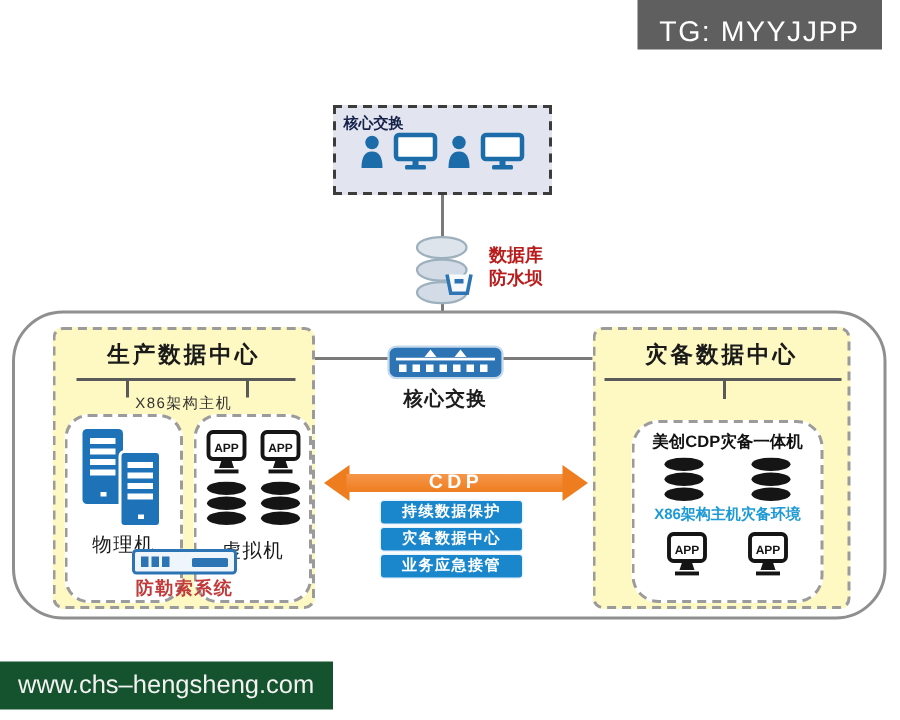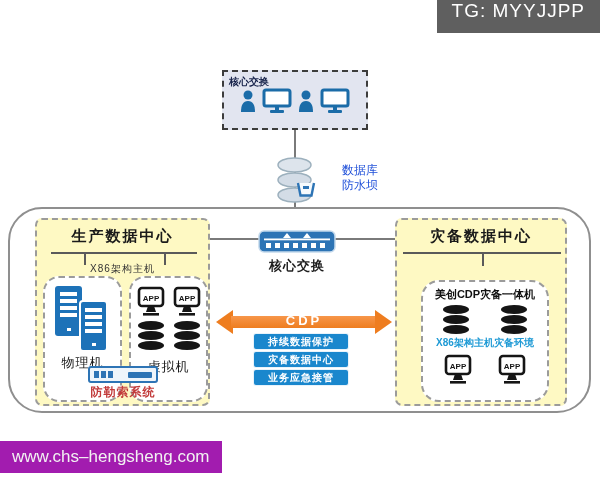--- a/index.html
+++ b/index.html
@@ -2,39 +2,39 @@
 <html><head>
 <meta charset="utf-8">
 <style>
   * { margin:0; padding:0; box-sizing:border-box; }
   html,body { background:#fff; }
   body { font-family:"Liberation Sans","DejaVu Sans",sans-serif; }
   #canvas { position:relative; width:600px; height:480px; background:#ffffff; overflow:hidden; }
   .abs { position:absolute; }
 
   
-  .tg-badge { right:0; top:7; height:33px; background:#5f5f5f; color:#fff;
-    font-size:19px; letter-spacing:1px; display:flex; align-items:flex-start; padding:0 15px; }
-  .watermark { left:0; top:441px; height:32px; background:#a21caf; color:#f2f2f2;
+  .tg-badge { right:12px; top:7; height:33px; background:#5f5f5f; color:#fff;
+    font-size:19px; letter-spacing:1px; display:flex; align-items:flex-end; padding:0 15px; }
+  .watermark { left:0; top:441px; height:32px; background:#14532d; color:#f2f2f2;
     font-size:17px; display:flex; align-items:center; padding:0 12px; }
 
   
   .ops-box { left:222px; top:70px; width:146px; height:60px; background:#e2e5f0;
     border:2px dashed #3c3c3c; }
   .ops-label { position:absolute; left:5px; top:3px; font-size:10px; font-weight:bold; color:#16224a; }
   .ops-icons { position:absolute; left:0; top:16px; width:100%; display:flex;
     justify-content:center; align-items:flex-end; gap:6px; }
 
   
   .line { background:#7a7a7a; }
 
   
   .dbgray-wrap { left:276px; top:156px; }
   .bucket { left:296px; top:181px; }
-  .db-label { left:326px; top:163px; color:#1d4ed8; font-size:12px; font-weight:normal; line-height:15px;margin-left:16px; }
+  .db-label { left:326px; top:163px; color:#b91c1c; font-size:12px; font-weight:bold; line-height:15px; }
 
   
   .big-container { left:8px; top:207px; width:583px; height:206px; border:2px solid #8f8f8f;
     border-radius:34px; background:#fff; }
 
   
   .switch-wrap { left:258px; top:230px; }
   .switch-label { left:250px; top:257px; width:94px; text-align:center; font-size:13px;
     font-weight:bold; color:#1d1d1d; letter-spacing:1px; }
 

